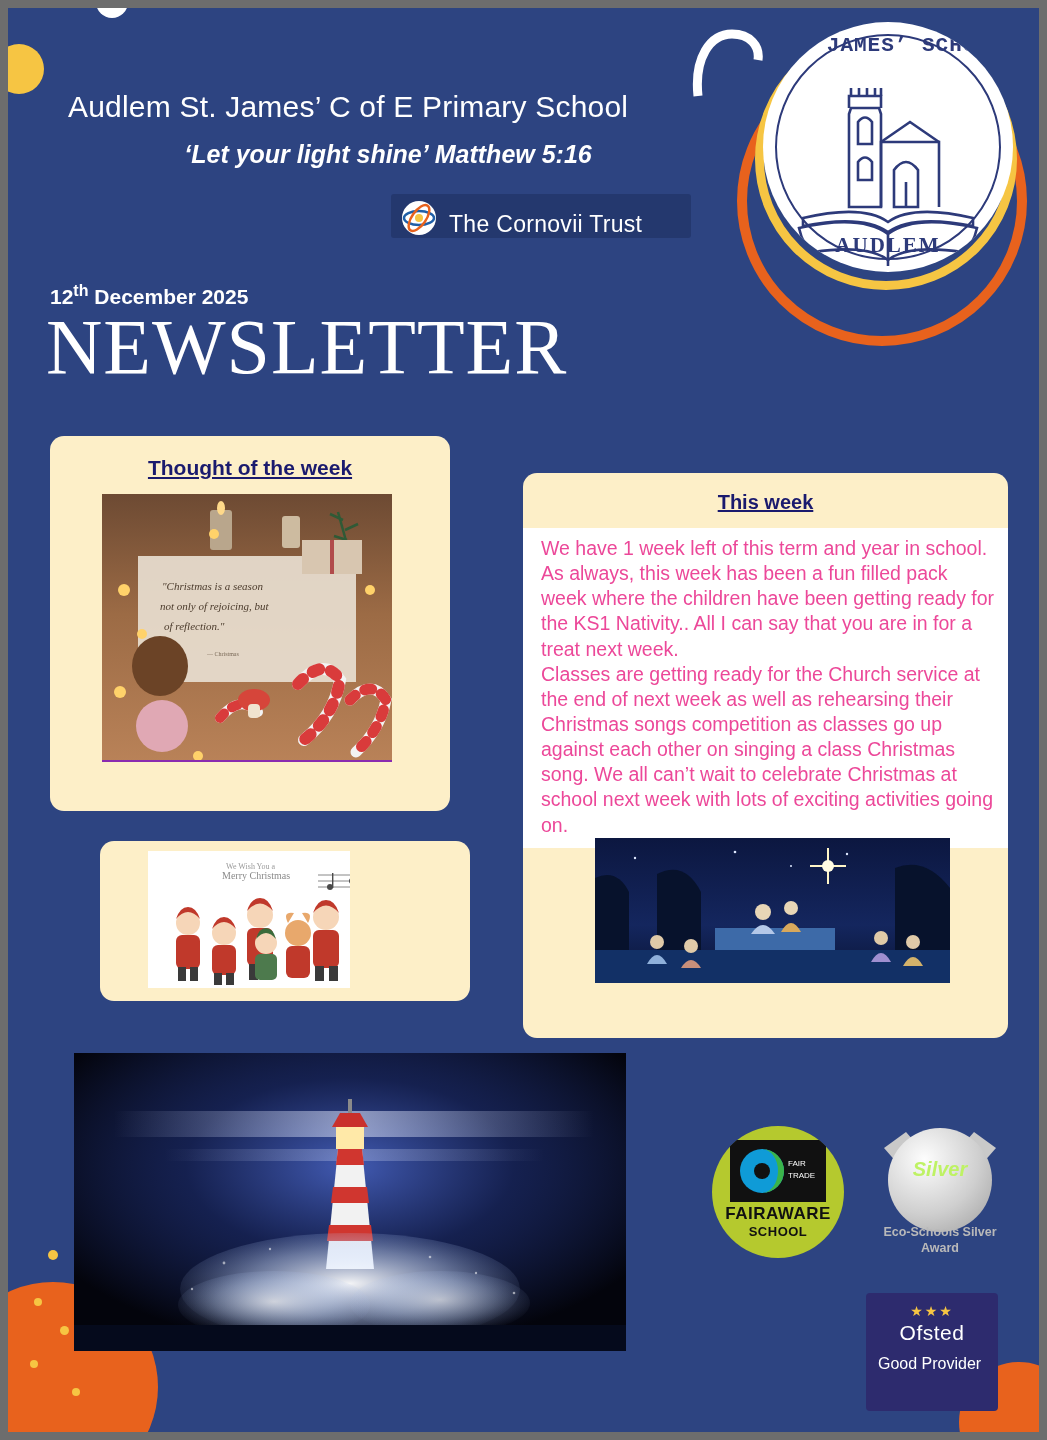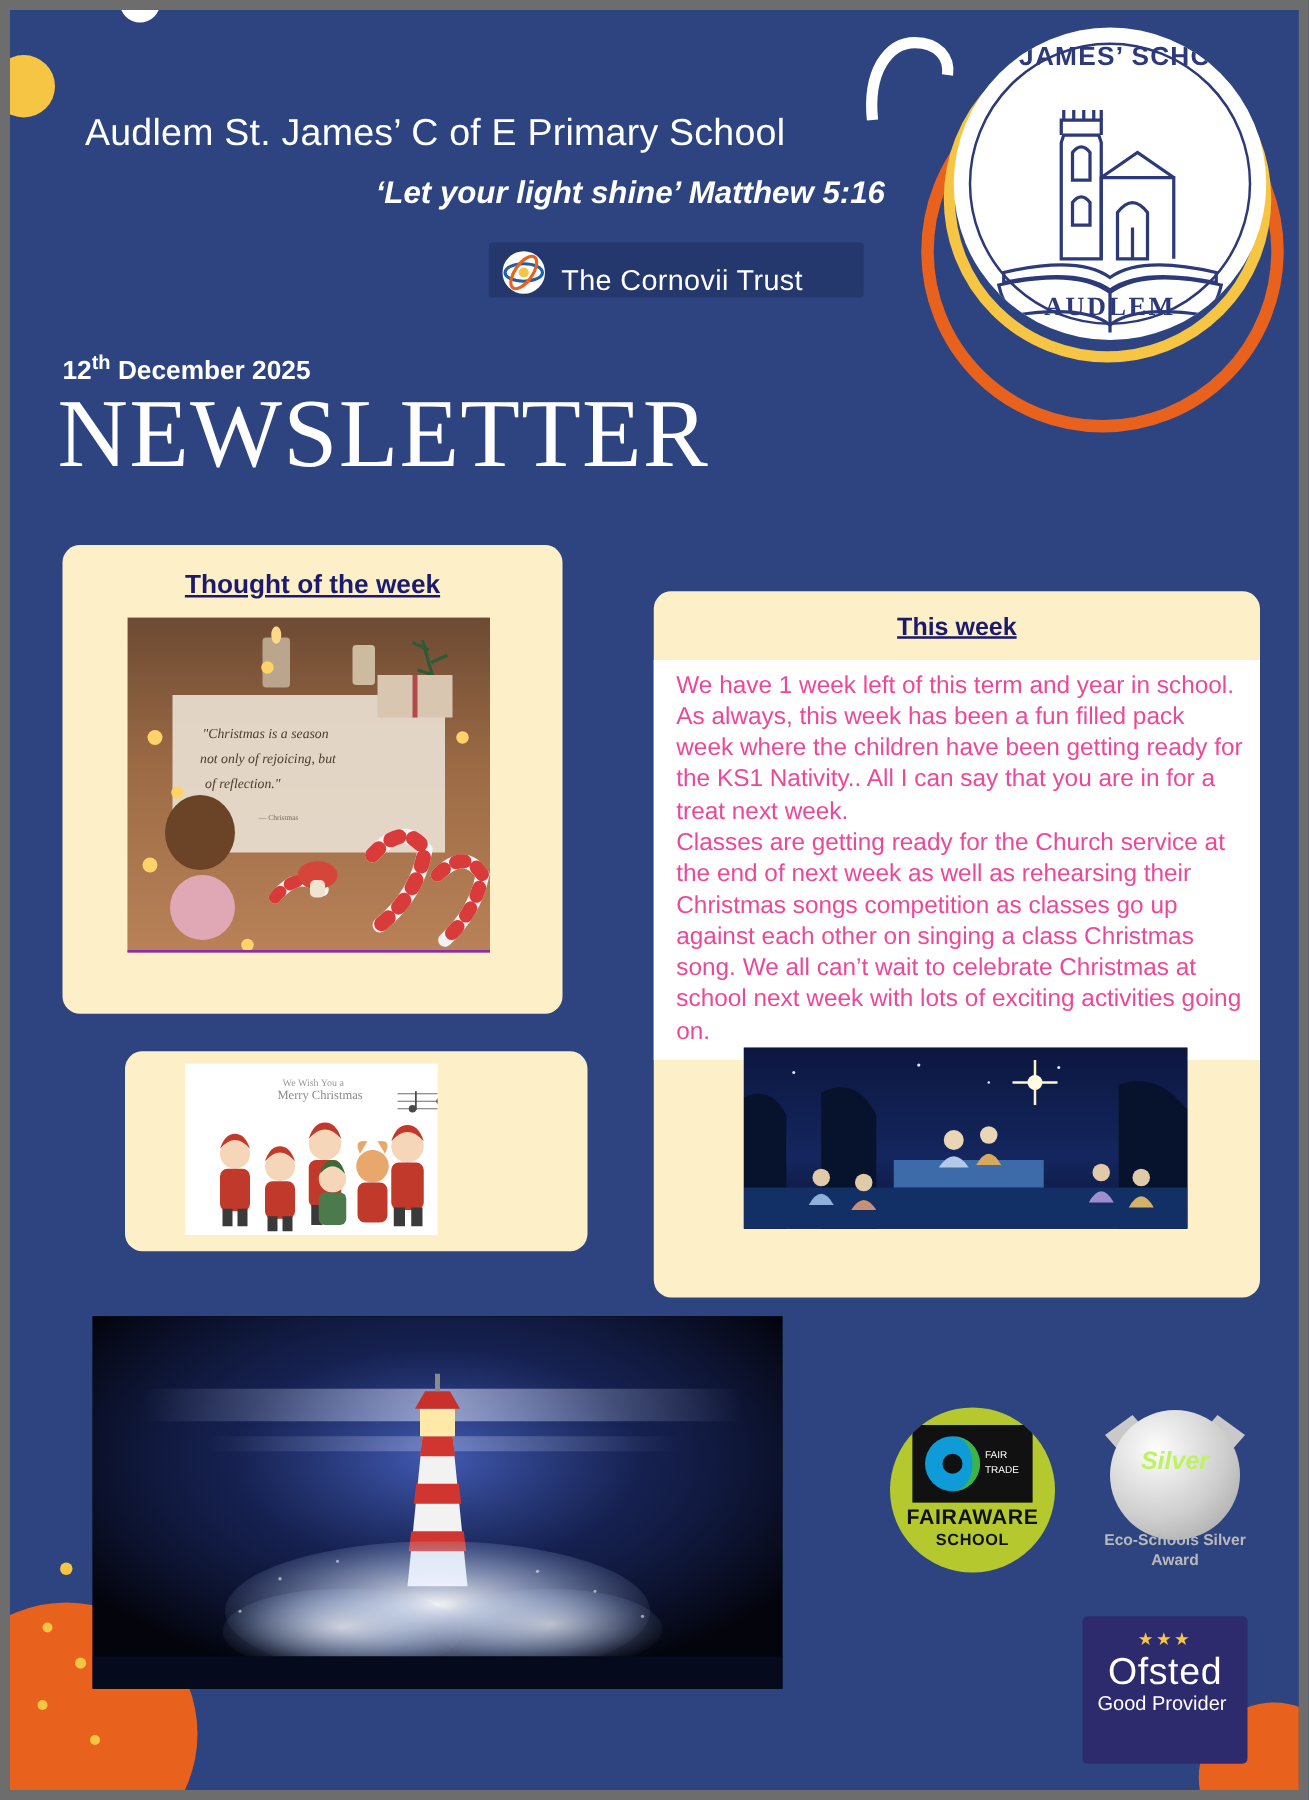--- a/index.html
+++ b/index.html
@@ -52,21 +52,21 @@
   }
   .school-name {
     position: absolute; left: 60px; top: 82px;
     width: 640px;
     font-size: 30px; color: #ffffff; font-weight: 400;
     letter-spacing: .2px;
   }
   .motto {
     position: absolute; left: 60px; top: 132px;
     width: 640px;
-    text-align: right;
+    text-align: center;
     font-size: 25px; color: #ffffff; font-style: italic; font-weight: 600;
   }
   .trust-pill {
     position: absolute; left: 383px; top: 186px;
     width: 300px; height: 44px;
     background: #24386e;
     border-radius: 3px;
     display: flex; align-items: flex-end;
     padding-left: 8px;
   }
@@ -115,21 +115,21 @@
     overflow: hidden;
   }
   .crest-inner-ring {
     position: absolute; left: 12px; top: 12px;
     width: 226px; height: 226px; border-radius: 50%;
     border: 2px solid #2d3a7a;
   }
   .crest-top-text {
     position: absolute; left: 0; top: 12px; width: 250px;
     text-align: center;
-    font-family: Liberation Sans, sans-serif;
+    font-family: Liberation Mono, monospace;
     font-size: 21px; font-weight: 700; color: #2d3a7a;
     letter-spacing: 1px;
   }
   .crest-bottom-text {
     position: absolute; left: 0; bottom: 14px; width: 250px;
     text-align: center;
     font-family: "Liberation Serif", serif;
     font-size: 21px; font-weight: 700; color: #2d3a7a;
     letter-spacing: 2px;
   }
@@ -201,21 +201,21 @@
     overflow: hidden;
   }
   #ofsted-badge {
     left: 858px; top: 1285px; width: 132px; height: 118px;
     background: #2d2b6e;
     border-radius: 4px;
     color: #ffffff;
   }
   .ofsted-name {
     position: absolute; left: 0; top: 28px; width: 132px; text-align: center;
-    font-size: 30px; letter-spacing: .5px;
+    font-size: 21px; letter-spacing: .5px;
   }
   .ofsted-sub {
     position: absolute; left: 12px; top: 62px; width: 120px;
     font-size: 16px; line-height: 1.15;
   }
   .ofsted-stars {
     position: absolute; left: 0; top: 10px; width: 132px; text-align: center;
     color: #f6c543; font-size: 14px; letter-spacing: 2px;
   }
   .fairtrade-inner {

